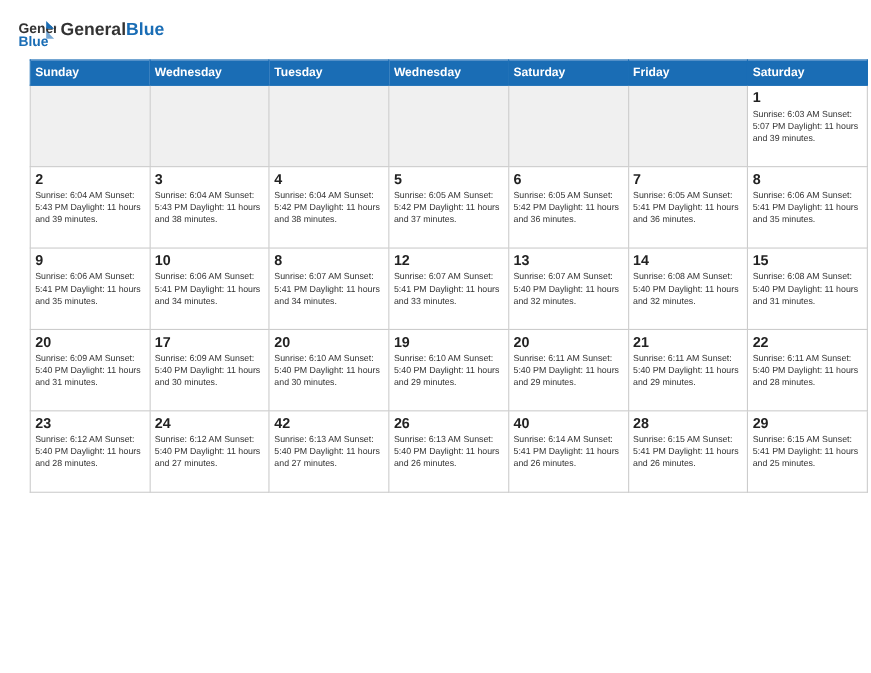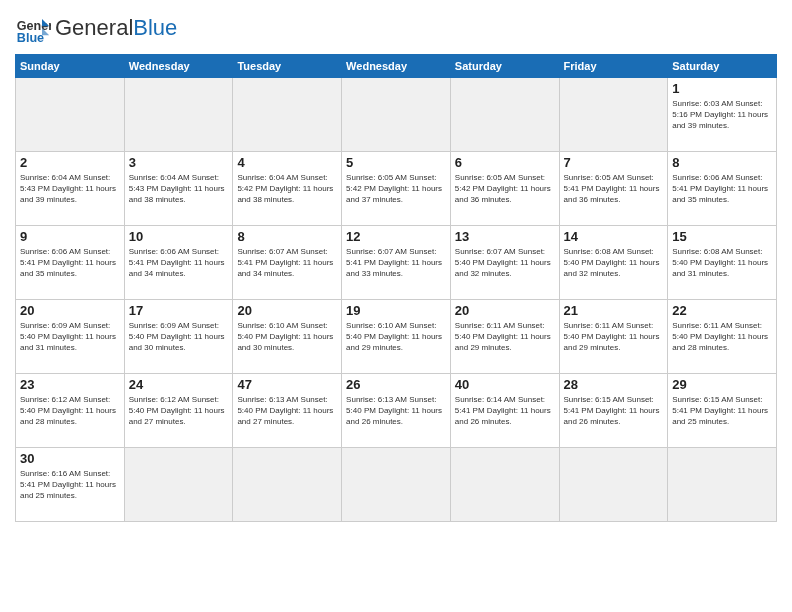--- a/index.html
+++ b/index.html
@@ -21,22 +21,22 @@
       justify-content: space-between;
       align-items: flex-start;
       margin-bottom: 8px;
     }
     .logo {
       display: flex;
       align-items: center;
       gap: 4px;
     }
     .logo-text {
-      font-size: 22px;
-      font-weight: normal;
+      font-size: 16px;
+      font-weight: bold;
       color: #333;
       line-height: 1.1;
     }
     .logo-text span { color: #1a6db5; }
     .logo-icon {
       width: 36px;
       height: 36px;
     }
     .title-block {
       text-align: right;
@@ -48,20 +48,21 @@
       line-height: 1.1;
     }
     .subtitle {
       font-size: 15px;
       color: #555;
     }
     table {
       width: 100%;
       border-collapse: collapse;
       table-layout: fixed;
+      margin-left: 12px;
     }
     thead tr th {
       background: #1a6db5;
       color: #fff;
       font-size: 11px;
       font-weight: bold;
       padding: 5px 4px;
       text-align: left;
       border: 1px solid #1a6db5;
     }
@@ -130,21 +131,21 @@
         <tr>
           <td class="empty"></td>
           <td class="empty"></td>
           <td class="empty"></td>
           <td class="empty"></td>
           <td class="empty"></td>
           <td class="empty"></td>
           <td>
             <span class="day-num">1</span>
             <div class="day-info">Sunrise: 6:03 AM
-Sunset: 5:16 PM
+Sunset: 5:07 PM
 Daylight: 11 hours
 and 39 minutes.</div>
           </td>
         </tr>
         <tr>
           <td>
             <span class="day-num">2</span>
             <div class="day-info">Sunrise: 6:04 AM
 Sunset: 5:43 PM
 Daylight: 11 hours
@@ -304,21 +305,21 @@
 and 28 minutes.</div>
           </td>
           <td>
             <span class="day-num">24</span>
             <div class="day-info">Sunrise: 6:12 AM
 Sunset: 5:40 PM
 Daylight: 11 hours
 and 27 minutes.</div>
           </td>
           <td>
-            <span class="day-num">47</span>
+            <span class="day-num">42</span>
             <div class="day-info">Sunrise: 6:13 AM
 Sunset: 5:40 PM
 Daylight: 11 hours
 and 27 minutes.</div>
           </td>
           <td>
             <span class="day-num">26</span>
             <div class="day-info">Sunrise: 6:13 AM
 Sunset: 5:40 PM
 Daylight: 11 hours
@@ -338,31 +339,16 @@
 Daylight: 11 hours
 and 26 minutes.</div>
           </td>
           <td>
             <span class="day-num">29</span>
             <div class="day-info">Sunrise: 6:15 AM
 Sunset: 5:41 PM
 Daylight: 11 hours
 and 25 minutes.</div>
           </td>
-        </tr>
-        <tr>
-          <td>
-            <span class="day-num">30</span>
-            <div class="day-info">Sunrise: 6:16 AM
-Sunset: 5:41 PM
-Daylight: 11 hours
-and 25 minutes.</div>
-          </td>
-          <td class="empty"></td>
-          <td class="empty"></td>
-          <td class="empty"></td>
-          <td class="empty"></td>
-          <td class="empty"></td>
-          <td class="empty"></td>
         </tr>
       </tbody>
   </table>
 </div>
 
 </body></html>

